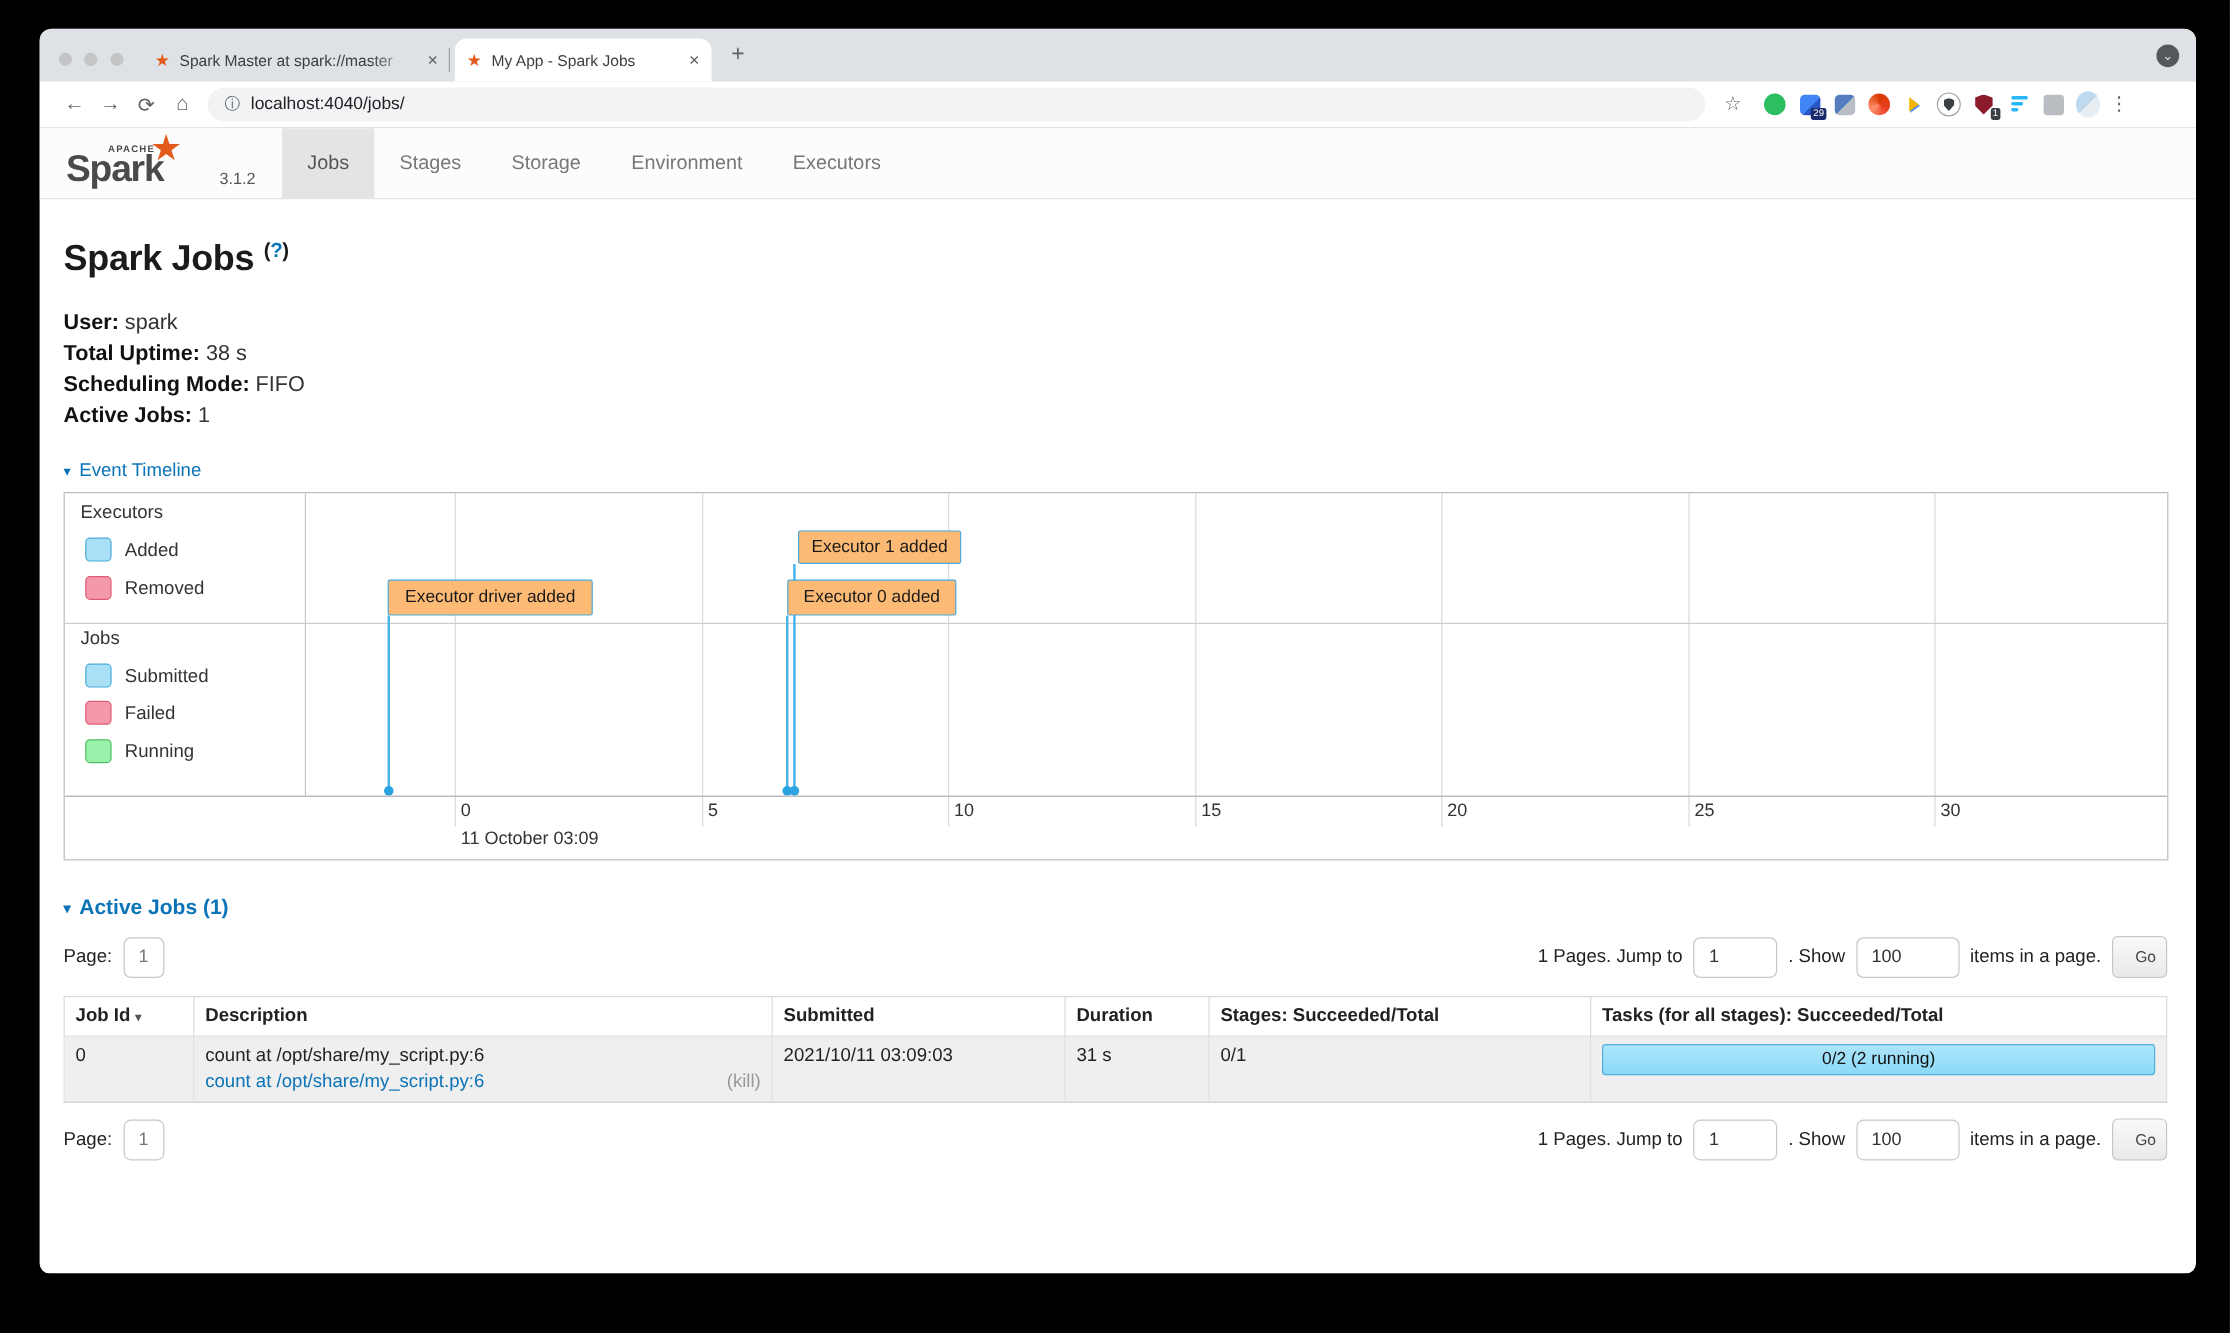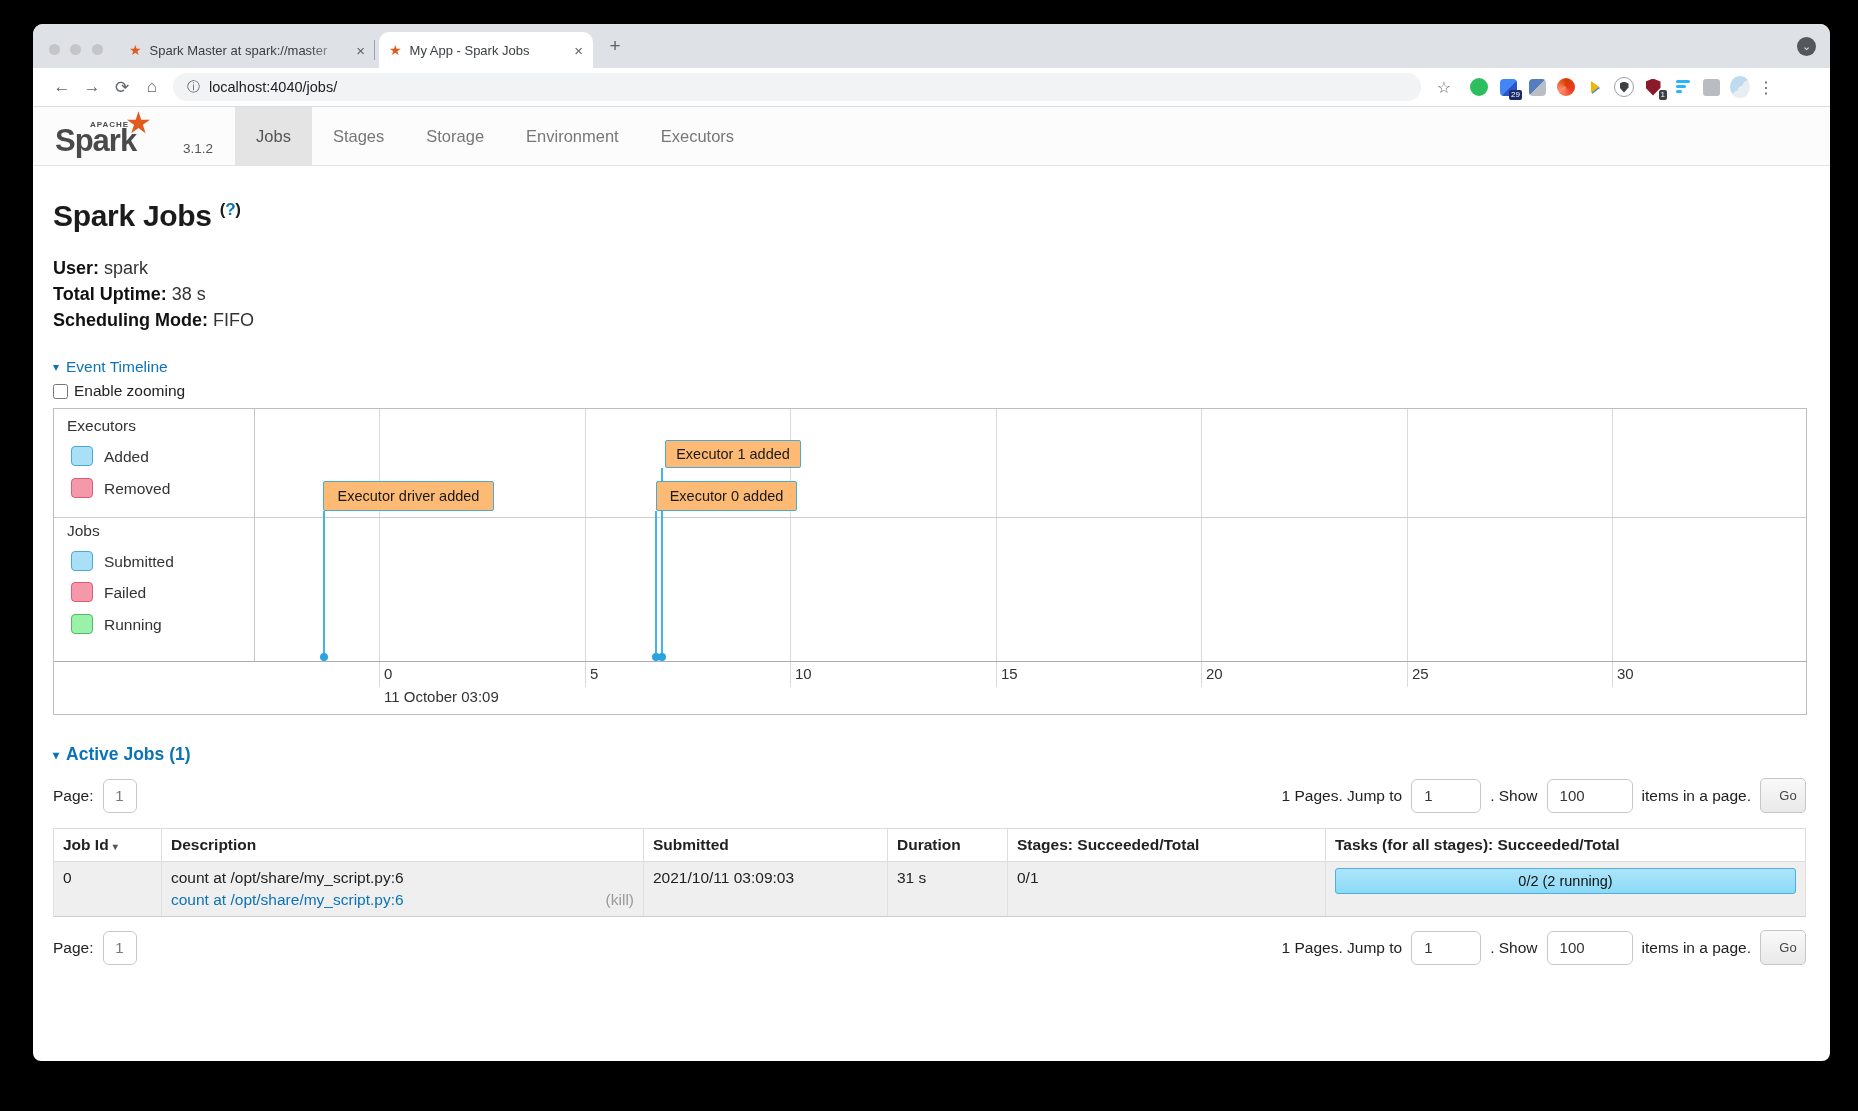--- a/index.html
+++ b/index.html
@@ -212,28 +212,25 @@
 
     <div class="content">
       <h1 class="pt">
         <span>Spark Jobs</span>
         <sup><span>(</span><span class="blue" style="font-weight:bold">?</span><span>)</span></sup>
       </h1>
 
       <p class="kv"><b>User:</b><span> spark</span></p>
       <p class="kv"><b>Total Uptime:</b><span> 38 s</span></p>
       <p class="kv"><b>Scheduling Mode:</b><span> FIFO</span></p>
+      <p class="kv"><b class="blue">Active Jobs:</b><span> 1</span></p>
 
       <div class="section-toggle">
         <span class="tri">▾</span>
         <span>Event Timeline</span>
-      </div>
-      <div class="zoomrow">
-        <input type="checkbox" style="">
-        <span>Enable zooming</span>
       </div>
 
       <div class="chart">
         <div class="grid" style="left:325px"></div>
         <div class="grid" style="left:531px"></div>
         <div class="grid" style="left:736px"></div>
         <div class="grid" style="left:942px"></div>
         <div class="grid" style="left:1147px"></div>
         <div class="grid" style="left:1353px"></div>
         <div class="grid" style="left:1558px"></div>

